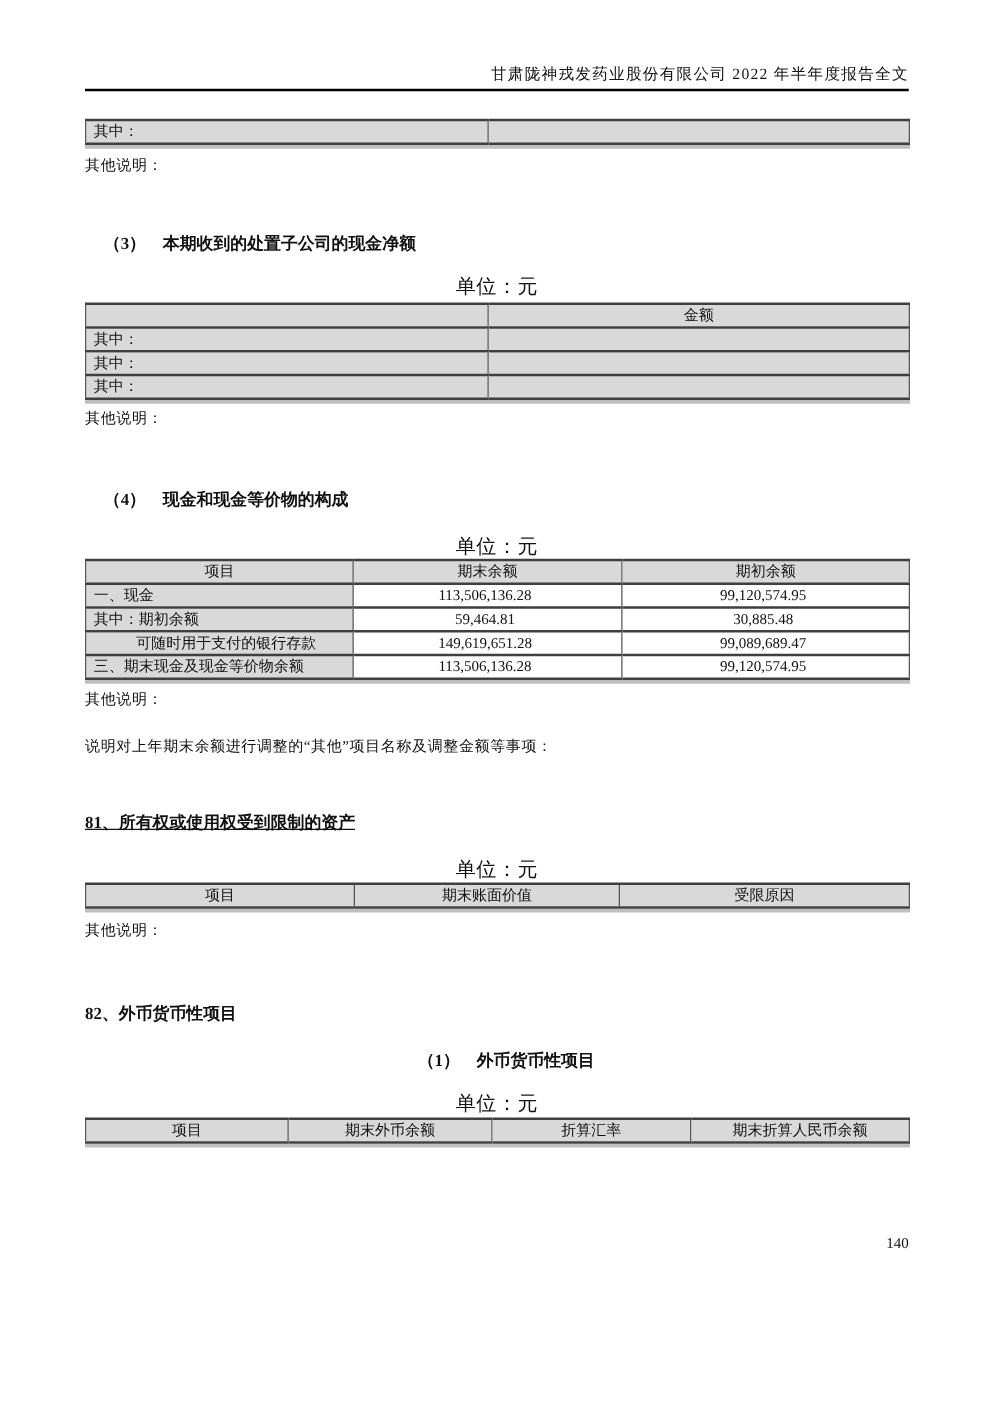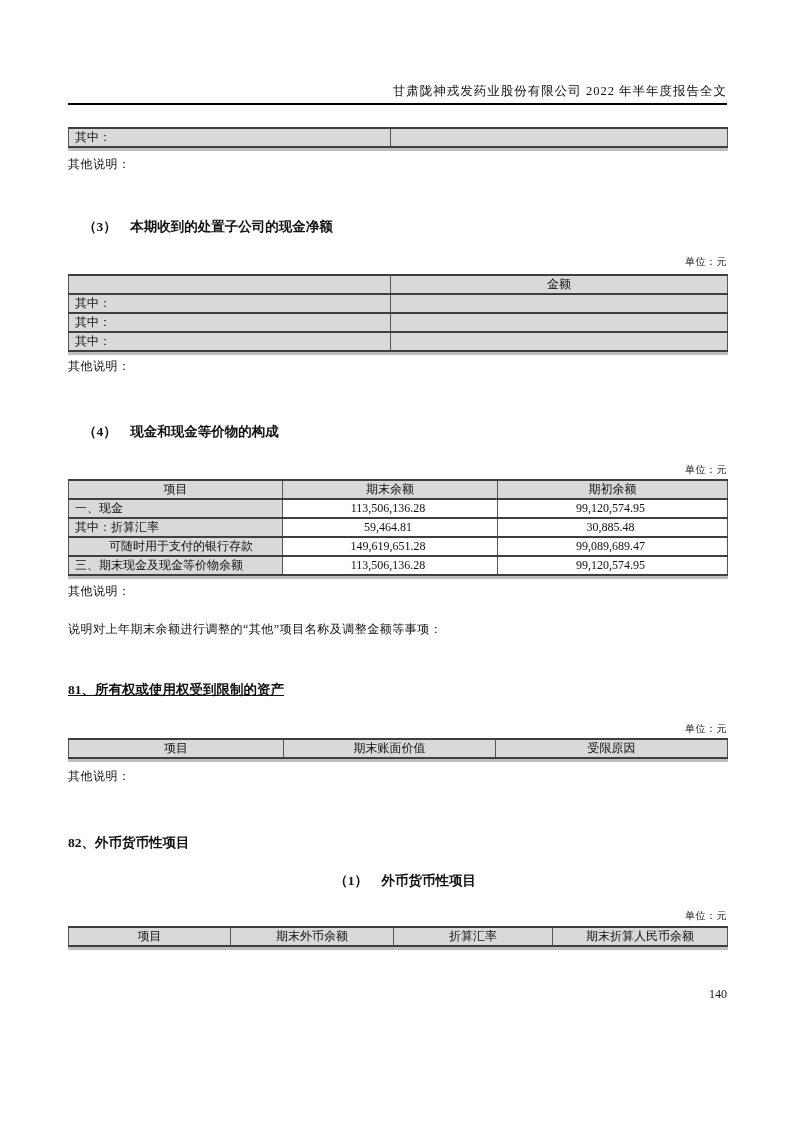--- a/index.html
+++ b/index.html
@@ -5,21 +5,21 @@
   * { margin:0; padding:0; box-sizing:border-box; }
   html,body { background:#888; }
   body { font-family:"Liberation Serif","DejaVu Serif",serif; color:#111; }
   .page {
     position:relative; width:793px; height:1122px; background:#fff;
     margin:0 auto; overflow:hidden;
   }
   .content { position:absolute; left:68px; top:0; width:659px; }
 
   .report-header {
-    margin-top:84px; text-align:right; font-size:12.5px; letter-spacing:1px;
+    margin-top:52px; text-align:right; font-size:12.5px; letter-spacing:1px;
     padding-bottom:4px; border-bottom:2px solid #000; line-height:15px;
   }
 
   table { border-collapse:collapse; table-layout:fixed; width:659px;
           box-shadow:0 3px 0 0 #bfbfbf; }
   td {
     border-left:1px solid #565656; border-right:1px solid #565656;
     border-top:2px solid #3f3f3f; border-bottom:2px solid #3f3f3f;
     height:16px; font-size:12px; padding:0 6px; vertical-align:middle;
     overflow:hidden; white-space:nowrap;
@@ -30,21 +30,21 @@
   td.num { text-align:center; padding-right:10px; }
   td.indent { padding-left:40px; }
 
   .tbl-carryover { margin-top:22px; }
   .note { margin-top:9px; font-size:12px; line-height:15px; letter-spacing:0.5px; }
 
   .h-paren { font-weight:bold; font-size:13.5px; line-height:16px; padding-left:15px; }
   .h-num   { font-weight:bold; font-size:13.5px; line-height:16px; }
 
   .h-sec3 { margin-top:47px; }
-  .unit { font-size:10px; text-align:right; line-height:15px; letter-spacing:0.5px; }
+  .unit { font-size:16px; text-align:center; line-height:15px; letter-spacing:0.5px; }
   .unit-1 { margin-top:19px; }
   .tbl-disposal { margin-top:5px; }
   .note-2 { margin-top:7px; }
   .h-sec4 { margin-top:50px; }
   .unit-2 { margin-top:22px; }
   .tbl-cash { margin-top:2px; }
   .note-3 { margin-top:8px; }
   .h-sec80 { margin-top:52px; }
   .body-80 { margin-top:23px; font-size:12px; line-height:15px; letter-spacing:0.5px; }
   .h-sec81 { margin-top:45px;text-decoration:underline; }
@@ -127,21 +127,21 @@
         <td class="g c">项目</td>
         <td class="g c">期末余额</td>
         <td class="g c">期初余额</td>
       </tr>
       <tr>
         <td class="g">一、现金</td>
         <td class="w num">113,506,136.28</td>
         <td class="w num">99,120,574.95</td>
       </tr>
       <tr>
-        <td class="g">其中：折算汇率</td>
+        <td class="g">其中：期初余额</td>
         <td class="w num">59,464.81</td>
         <td class="w num">30,885.48</td>
       </tr>
       <tr>
         <td class="g indent">可随时用于支付的银行存款</td>
         <td class="w num">149,619,651.28</td>
         <td class="w num">99,089,689.47</td>
       </tr>
       <tr>
         <td class="g">三、期末现金及现金等价物余额</td>

